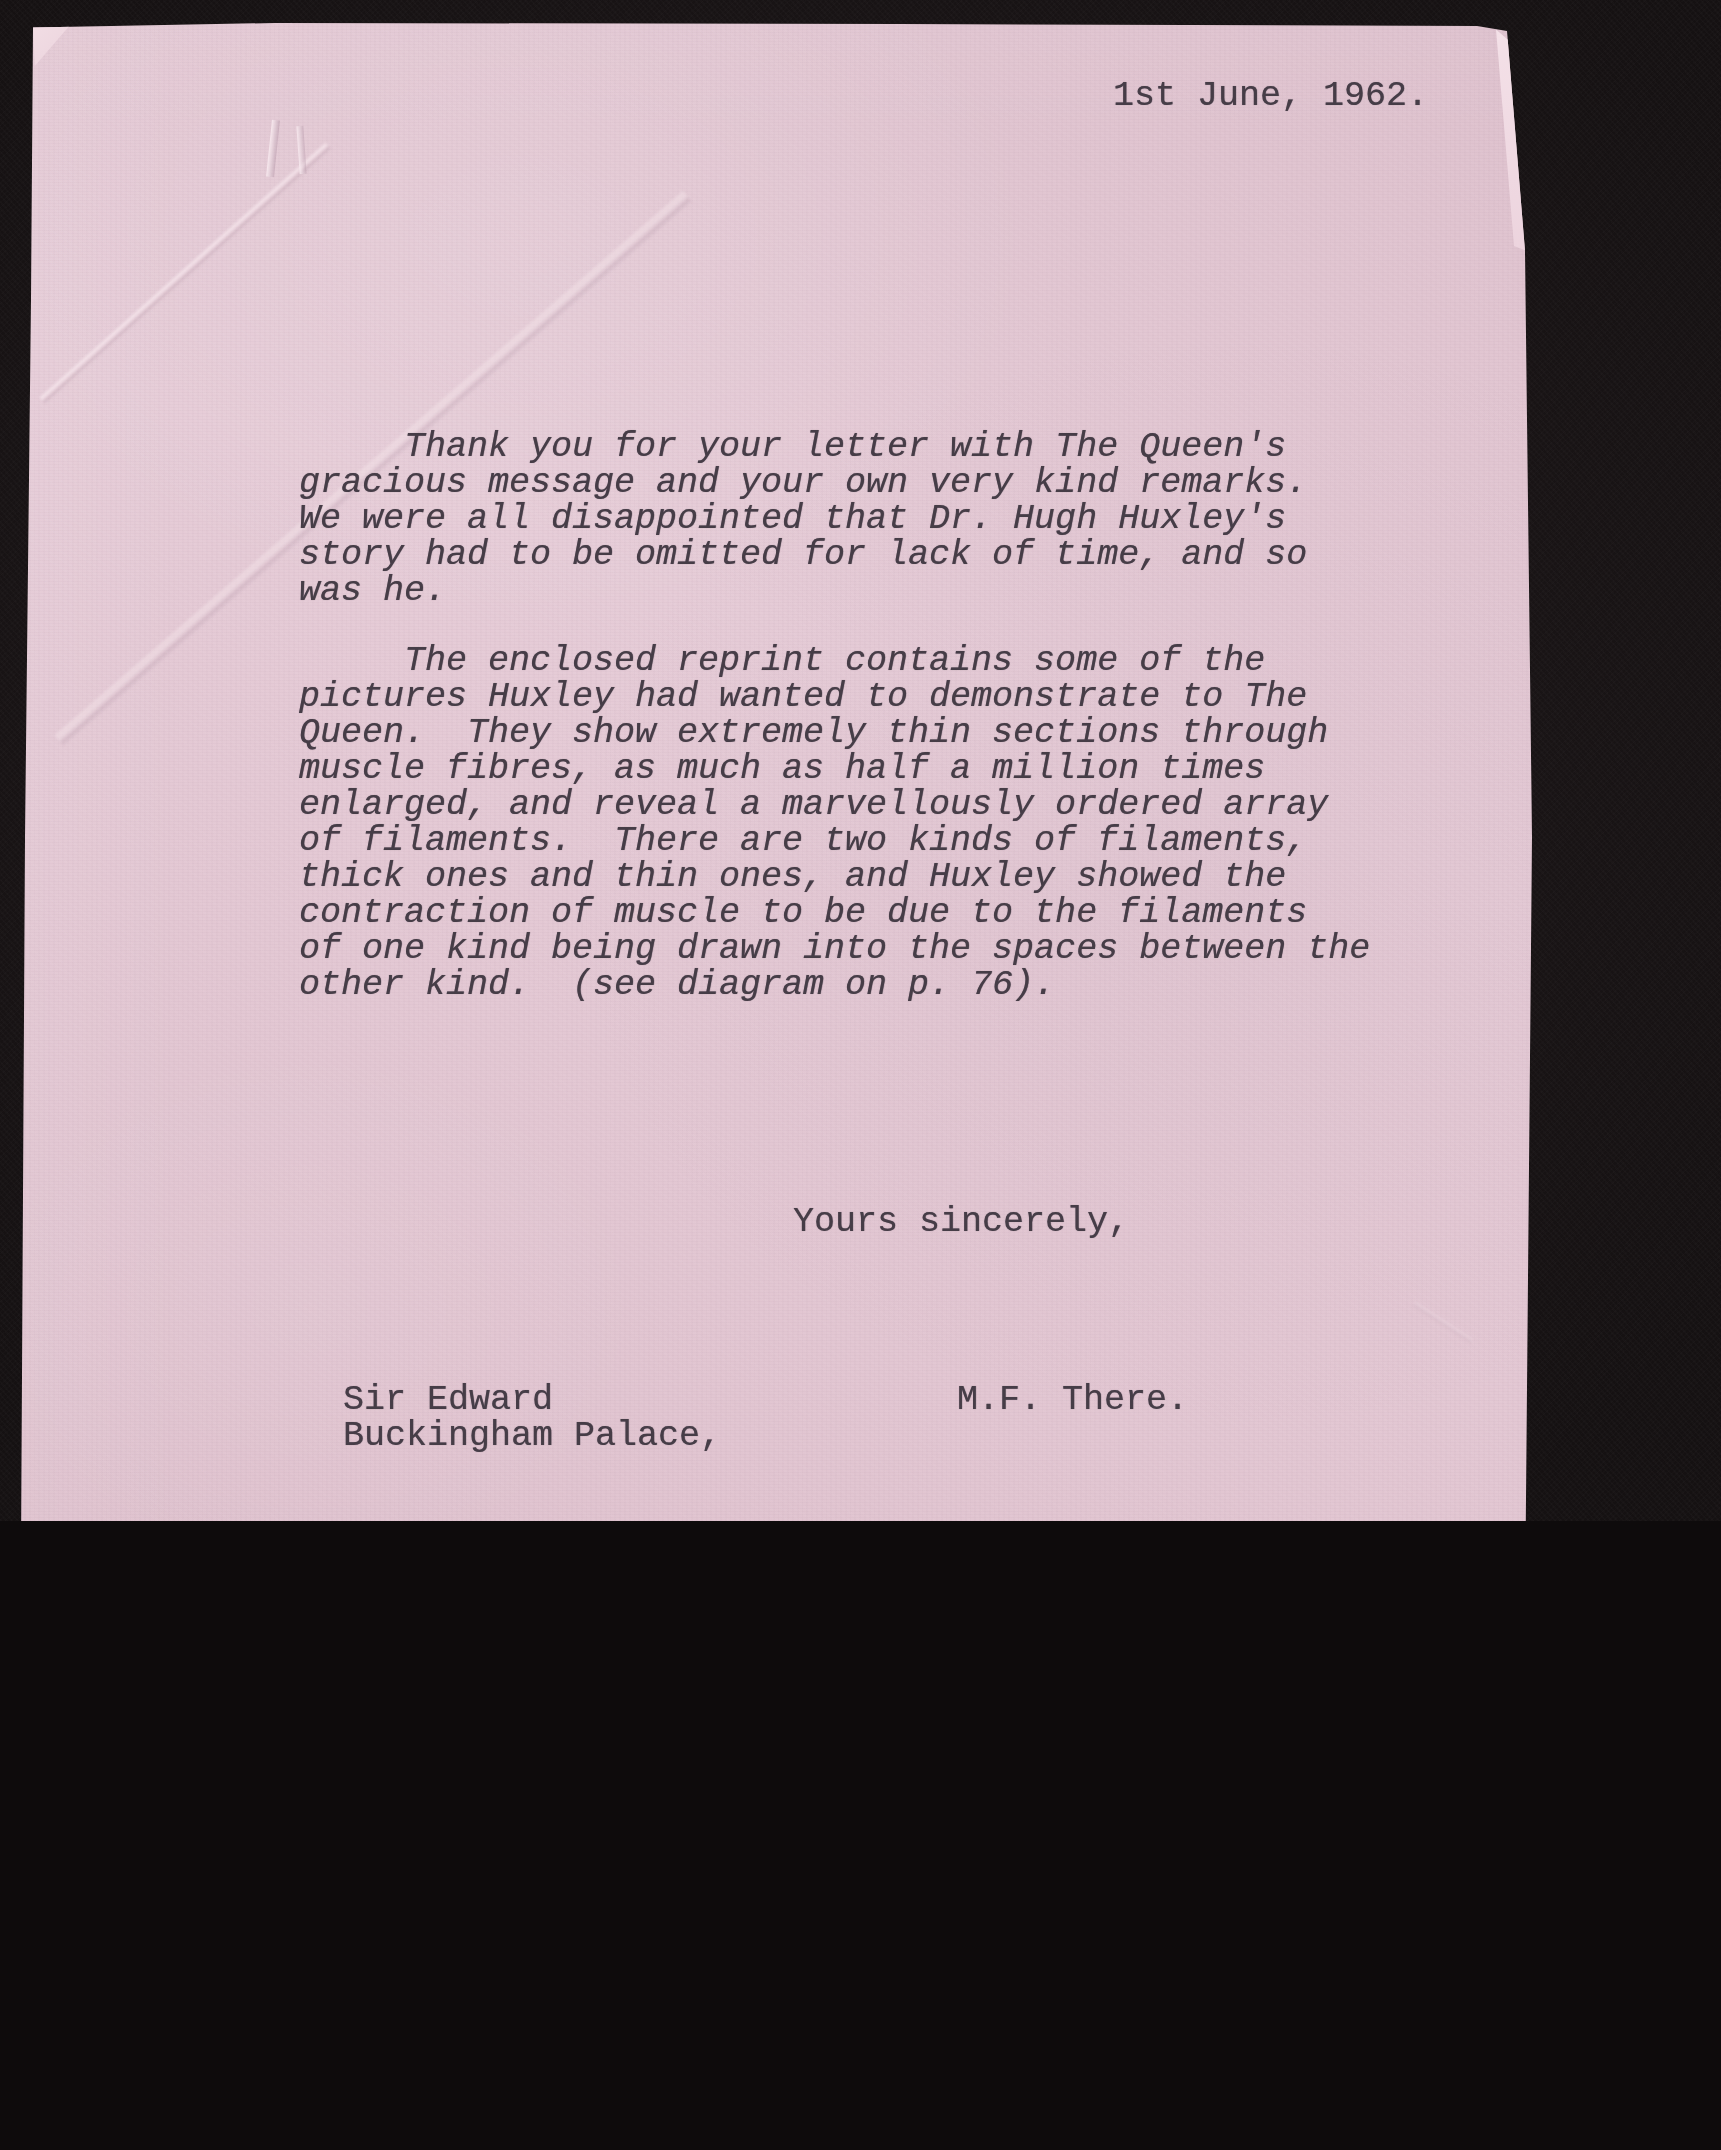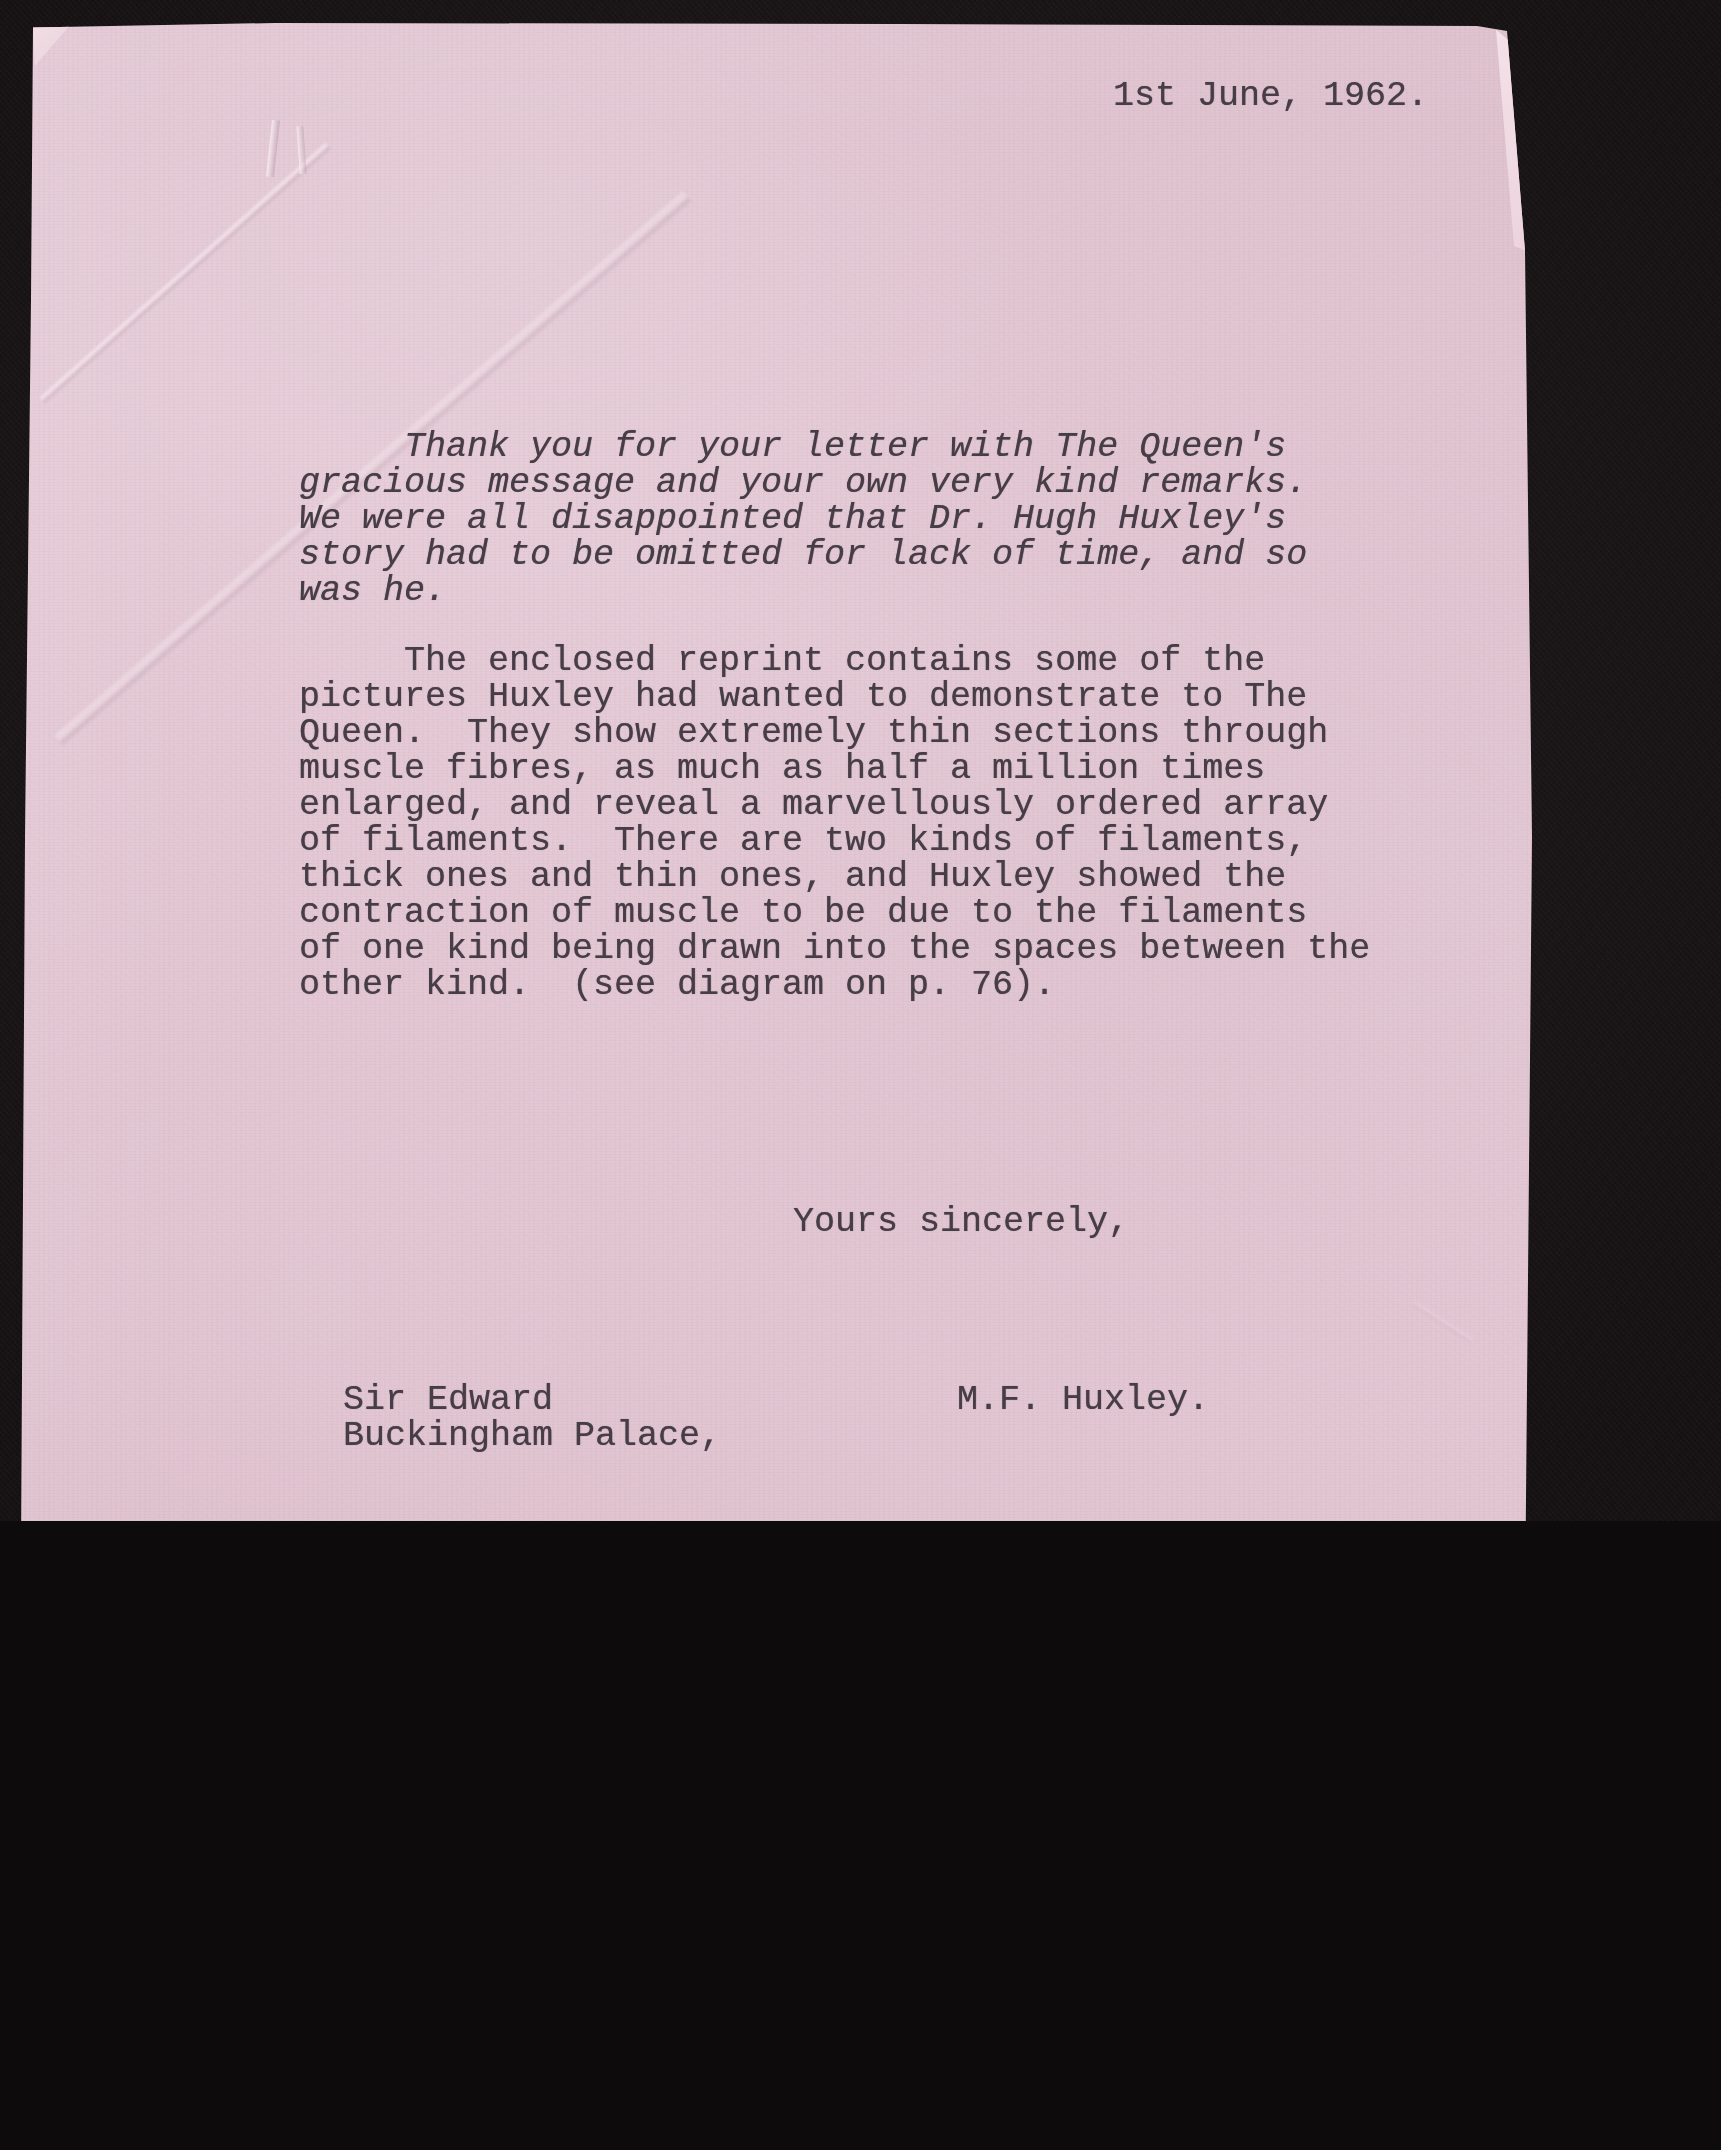--- a/index.html
+++ b/index.html
@@ -97,34 +97,34 @@
                 background: linear-gradient(to bottom, rgba(246,230,236,0.7), rgba(130,95,120,0.18));"></div>
 
     <div class="txt" style="left:1113px; top:78px;">1st June, 1962.</div>
 
     <div class="txt" style="left:299px; top:429px;font-style:italic;">     Thank you for your letter with The Queen's
 gracious message and your own very kind remarks.
 We were all disappointed that Dr. Hugh Huxley's
 story had to be omitted for lack of time, and so
 was he.</div>
 
-    <div class="txt" style="left:299px; top:643px;">     The enclosed reprint contains some of the
+    <div class="txt" style="left:299px; top:643px;font-style:italic;">     The enclosed reprint contains some of the
 pictures Huxley had wanted to demonstrate to The
 Queen.  They show extremely thin sections through
 muscle fibres, as much as half a million times
 enlarged, and reveal a marvellously ordered array
 of filaments.  There are two kinds of filaments,
 thick ones and thin ones, and Huxley showed the
 contraction of muscle to be due to the filaments
 of one kind being drawn into the spaces between the
 other kind.  (see diagram on p. 76).</div>
 
 
     <div class="txt" style="left:793px; top:1204px;">Yours sincerely,</div>
 
     <div class="txt" style="left:303px; top:1382px;margin-left:40px;">Sir Edward
 Buckingham Palace,</div>
 
-    <div class="txt" style="left:957px; top:1382px;">M.F. Huxley.</div>
+    <div class="txt" style="left:957px; top:1382px;">M.F. There.</div>
 
   </div>
 </div>
 
 
 </body></html>

